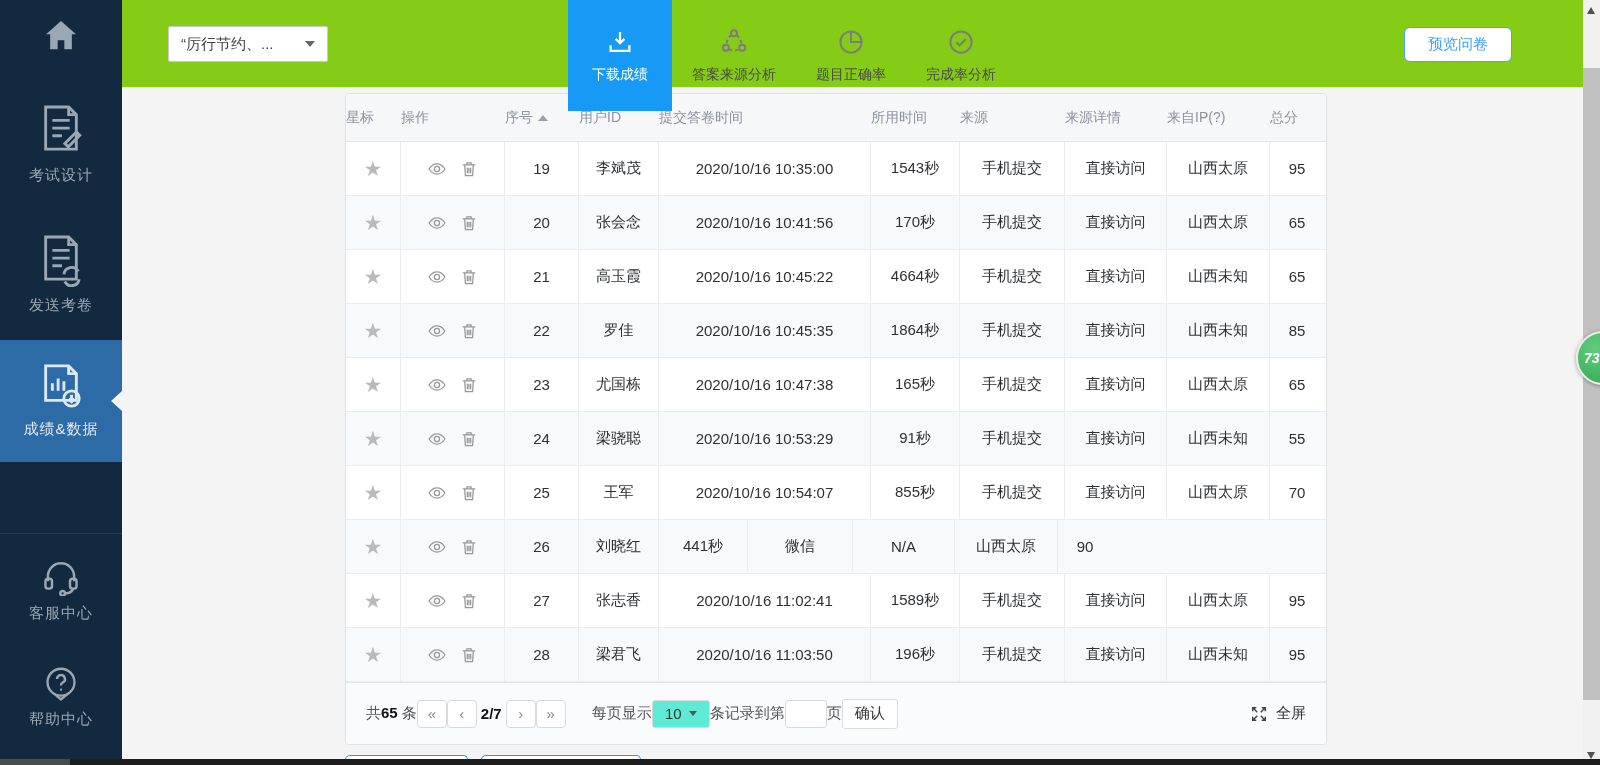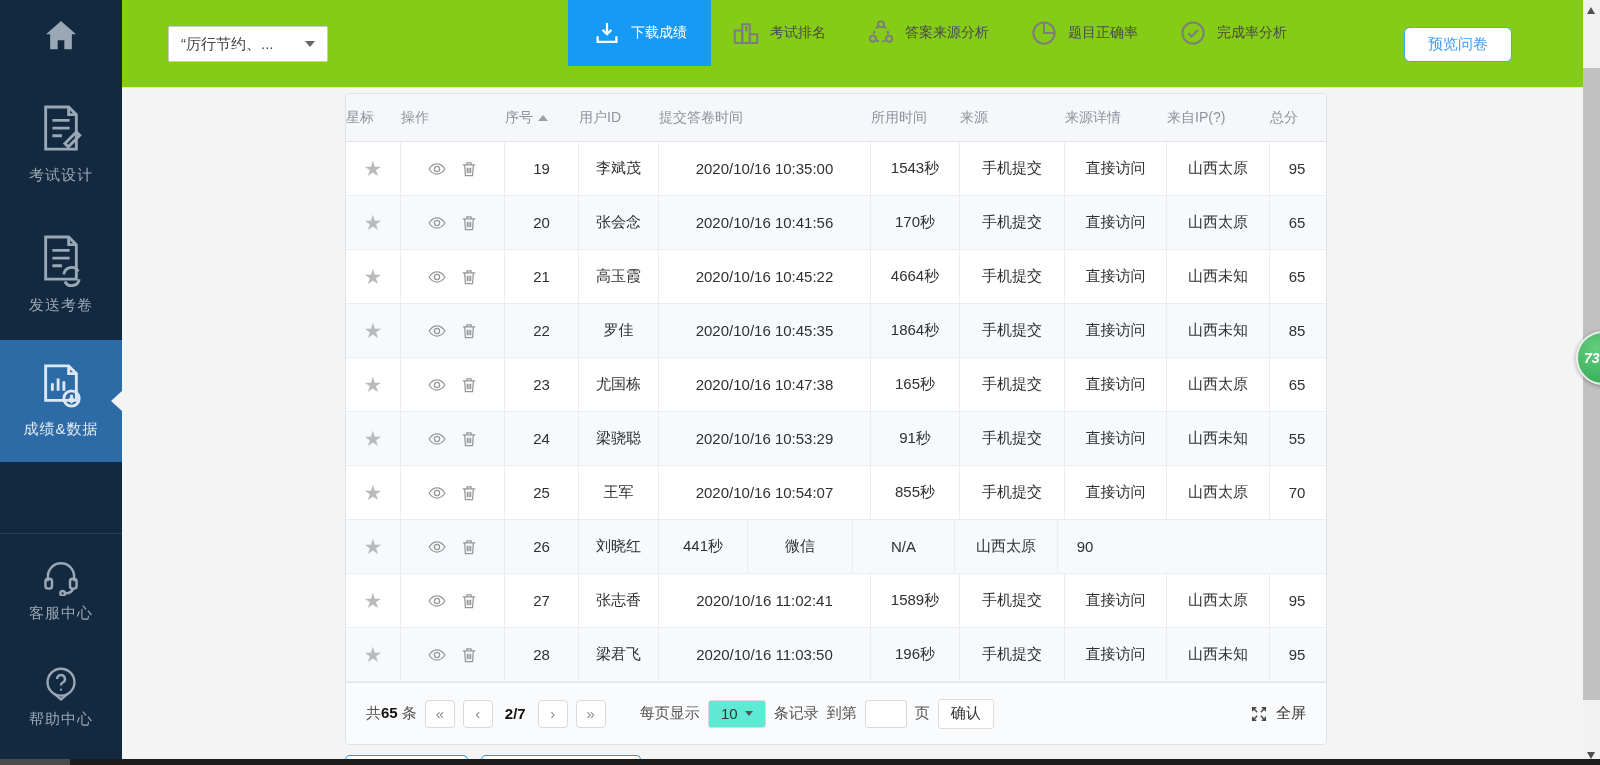--- a/index.html
+++ b/index.html
@@ -18,21 +18,21 @@
   .side-active .side-item svg { stroke:#dce8f3; }
   .side-active::after { content:""; position:absolute; right:0; top:50%; margin-top:-10px; border:10px solid transparent; border-right:11px solid #f4f4f4; border-left:0; }
   .side-divider { position:absolute; left:0; top:533px; width:122px; height:1px; background:#24405d; }
 
   
   .topbar { position:absolute; left:122px; top:0; width:1461px; height:88px; background:#84cc16; border-bottom:1px solid #e4e4e4; z-index:4; }
   .exam-select { position:absolute; left:46px; top:26px; width:160px; height:36px; border:1px solid #c9c9c9; border-radius:2px; background:#fff; display:flex; align-items:center; justify-content:space-between; padding:0 12px; cursor:pointer; }
   .exam-select .val { font-size:15px; color:#444; white-space:nowrap; overflow:hidden; }
   .caret-down { width:0; height:0; border-left:5px solid transparent; border-right:5px solid transparent; border-top:6px solid #666; flex:0 0 auto; margin-left:8px; }
   .tabs { position:absolute; left:446px; top:0; height:88px; display:flex; }
-  .tab { height:66px; display:flex; flex-direction:row; align-items:center; justify-content:center; gap:9px; padding:0 20px; cursor:pointer; color:#7d7d7d; }
+  .tab { height:111px; display:flex; flex-direction:column; align-items:center; justify-content:center; gap:9px; padding:0 20px; cursor:pointer; color:#7d7d7d; }
   .tab .lbl { font-size:14px; color:#4a4a4a; white-space:nowrap; }
   .tab svg { stroke:currentColor; fill:none; stroke-width:1.6; }
   .tab.active { background:#179af5; color:#ffffff; padding:0 24px; }
   .tab.active .lbl { color:#ffffff; }
   .preview-btn { position:absolute; right:71px; top:27px; height:35px; padding:0 23px; border:1px solid #47a6f8; border-radius:6px; background:#fff; color:#3b9ef7; font-size:15px; display:flex; align-items:center; cursor:pointer; }
 
   
   .content { position:absolute; left:122px; top:89px; width:1461px; height:676px; background:#f4f4f4; }
   .grid-wrap { position:absolute; left:223px; top:4px; width:982px; background:#fff; border:1px solid #dfe3e8; border-radius:4px; }
   .thead { display:flex; height:48px; background:#f6f7f8; border-bottom:1px solid #e2e6ea; border-radius:4px 4px 0 0; }
@@ -40,21 +40,21 @@
   .sort-asc { width:0; height:0; border-left:5px solid transparent; border-right:5px solid transparent; border-bottom:6px solid #9aa0a8; display:inline-block; }
   .tr { display:flex; height:54px; background:#fff; border-bottom:1px solid #ededed; }
   .tr.alt { background:#f7fafc; }
   .td { display:flex; align-items:center; justify-content:center; font-size:15px; color:#2e3033; border-right:1px solid #ededed; gap:12px; }
   .td:last-child { border-right:none; }
   .star-glyph { font-size:21px; color:#b9babc; line-height:1; cursor:pointer; }
   .op-icon { width:20px; height:20px; cursor:pointer; }
   .op-icon svg { stroke:#979797; fill:none; stroke-width:1.5; width:20px; height:20px; }
 
   
-  .pager { display:flex; align-items:center; height:62px; background:#fafbfc; border-top:1px solid #e2e6ea; border-radius:0 0 4px 4px; padding:0 20px; font-size:15px; color:#555; gap:8px; }
+  .pager { display:flex; align-items:center; height:62px; background:#fafbfc; border-top:1px solid #e2e6ea; border-radius:0 0 4px 4px; padding:0 20px; font-size:15px; color:#555; }
   .pager b { color:#111; font-weight:bold; }
   .pg-btn { width:30px; height:28px; background:#fff; border:1px solid #d9d9d9; border-radius:4px; display:flex; align-items:center; justify-content:center; color:#8a8a8a; font-size:15px; cursor:pointer; }
   .pg-cur { color:#111; font-weight:bold; padding:0 4px; }
   .pp-select { width:58px; height:28px; background:#5eead4; border:1px solid #d9d9d9; border-radius:3px; display:flex; align-items:center; justify-content:center; gap:7px; color:#333; cursor:pointer; }
   .pp-select .caret-down { border-top-color:#555; border-left-width:4px; border-right-width:4px; border-top-width:5px; margin:0; }
   .goto-input { width:42px; height:28px; border:1px solid #d9d9d9; border-radius:3px; background:#fff; outline:none; font-size:14px; text-align:center; }
   .confirm-btn { height:30px; padding:0 12px; background:#fff; border:1px solid #dcdcdc; border-radius:3px; color:#333; font-size:15px; cursor:pointer; }
   .fullscreen { margin-left:auto; display:flex; align-items:center; gap:8px; color:#333; cursor:pointer; }
   .fullscreen svg { stroke:#444; fill:none; stroke-width:1.6; }
 
@@ -138,29 +138,20 @@
     <span class="caret-down"></span>
   </div>
 
   <div class="tabs">
     <div class="tab active">
       <svg width="30" height="30" viewBox="0 0 24 24" style="stroke-width:1.8">
           <path d="M12 4v9M8.5 9.5L12 13l3.5-3.5"></path>
           <path d="M4.5 14.5V19h15v-4.5"></path>
         </svg>
       <span class="lbl">下载成绩</span>
-    </div>
-    <div class="tab">
-      <svg width="30" height="30" viewBox="0 0 24 24">
-          <rect x="9" y="5" width="6" height="15"></rect>
-          <rect x="3" y="10" width="6" height="10"></rect>
-          <rect x="15" y="13" width="6" height="7"></rect>
-          <path d="M11.2 8.2l1-.7v3"></path>
-        </svg>
-      <span class="lbl">考试排名</span>
     </div>
     <div class="tab">
       <svg width="30" height="30" viewBox="0 0 24 24">
           <circle cx="12" cy="5" r="2.4"></circle>
           <circle cx="5.5" cy="16.5" r="2.4"></circle>
           <circle cx="18.5" cy="16.5" r="2.4"></circle>
           <path d="M9.8 6.5a9 9 0 0 0-3.6 7.6M14.2 6.5a9 9 0 0 1 3.6 7.6M8 17.8a9 9 0 0 0 8 0" stroke-dasharray="2.6 2.2"></path>
         </svg>
       <span class="lbl">答案来源分析</span>
     </div>

